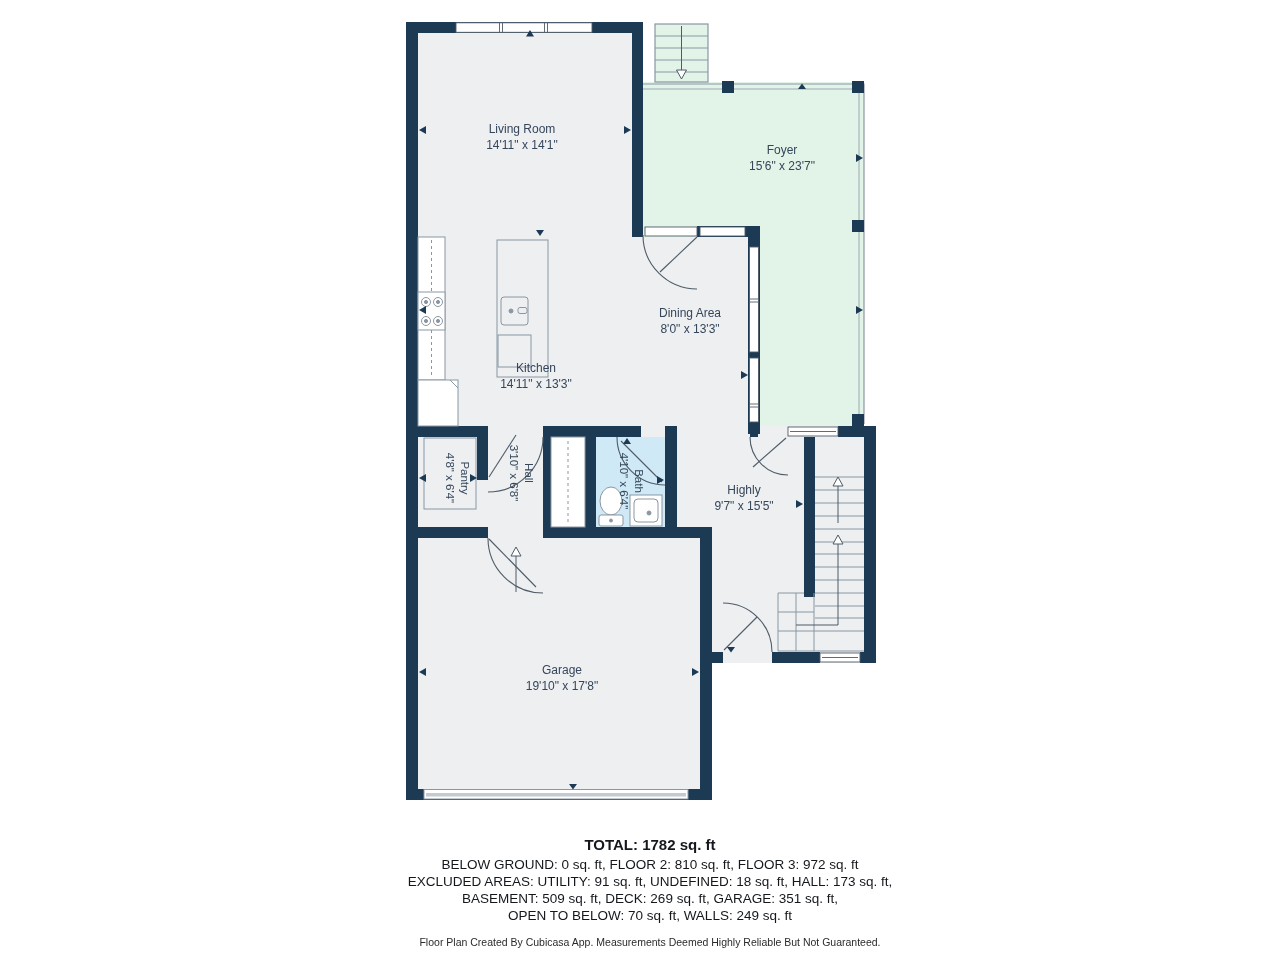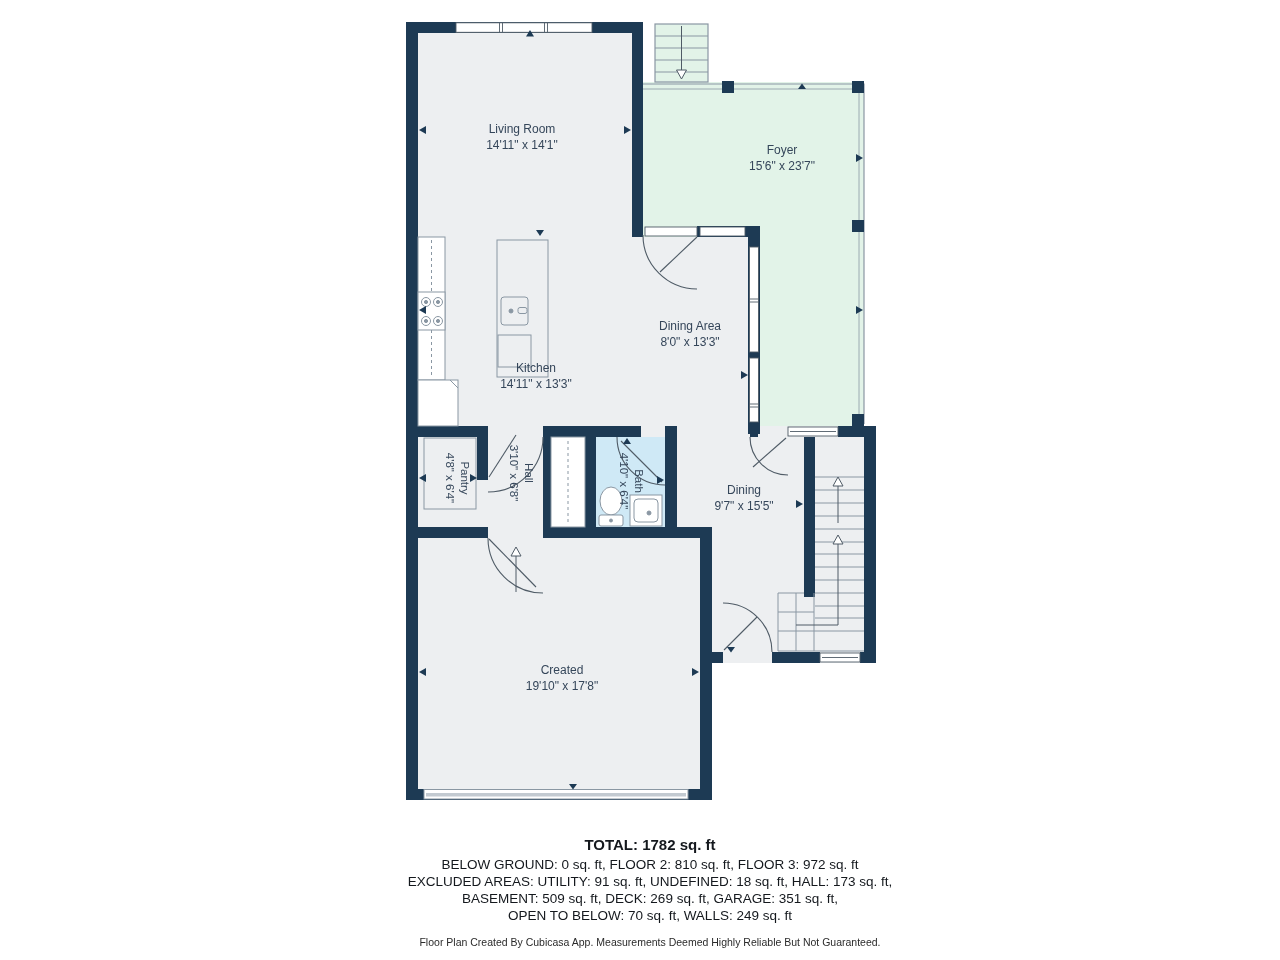--- a/index.html
+++ b/index.html
@@ -214,46 +214,46 @@
 </svg>
 
 <div class="lbl" style="left:522px;top:137px">
   <div>Living Room</div>
   <div>14'11" x 14'1"</div>
 </div>
 <div class="lbl" style="left:782px;top:158px">
   <div>Foyer</div>
   <div>15'6" x 23'7"</div>
 </div>
-<div class="lbl" style="left:690px;top:334px">
+<div class="lbl" style="left:690px;top:321px">
   <div>Dining Area</div>
   <div>8'0" x 13'3"</div>
 </div>
 <div class="lbl" style="left:536px;top:376px">
   <div>Kitchen</div>
   <div>14'11" x 13'3"</div>
 </div>
 <div class="lbl rot" style="left:457px;top:478px">
   <div>Pantry</div>
   <div>4'8" x 6'4"</div>
 </div>
 <div class="lbl rot" style="left:521px;top:473px">
   <div>Hall</div>
   <div>3'10" x 6'8"</div>
 </div>
 <div class="lbl rot" style="left:631px;top:481px">
   <div>Bath</div>
   <div>4'10" x 6'4"</div>
 </div>
 <div class="lbl" style="left:744px;top:498px">
-  <div>Dining</div>
+  <div>Highly</div>
   <div>9'7" x 15'5"</div>
 </div>
 <div class="lbl" style="left:562px;top:678px">
-  <div>Created</div>
+  <div>Garage</div>
   <div>19'10" x 17'8"</div>
 </div>
 
 <div id="summary">
   <div class="total">TOTAL: 1782 sq. ft</div>
   <div class="line">BELOW GROUND: 0 sq. ft, FLOOR 2: 810 sq. ft, FLOOR 3: 972 sq. ft</div>
   <div class="line">EXCLUDED AREAS: UTILITY: 91 sq. ft, UNDEFINED: 18 sq. ft, HALL: 173 sq. ft,</div>
   <div class="line">BASEMENT: 509 sq. ft, DECK: 269 sq. ft, GARAGE: 351 sq. ft,</div>
   <div class="line">OPEN TO BELOW: 70 sq. ft, WALLS: 249 sq. ft</div>
   <div class="disclaimer">Floor Plan Created By Cubicasa App. Measurements Deemed Highly Reliable But Not Guaranteed.</div>

